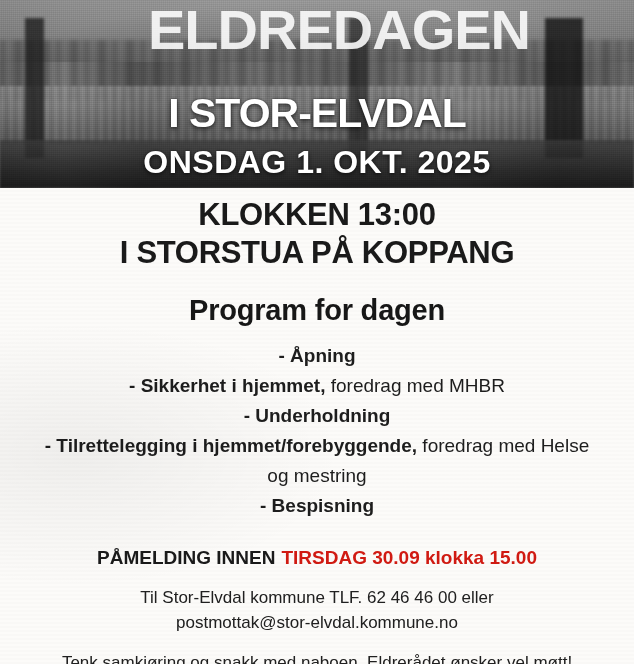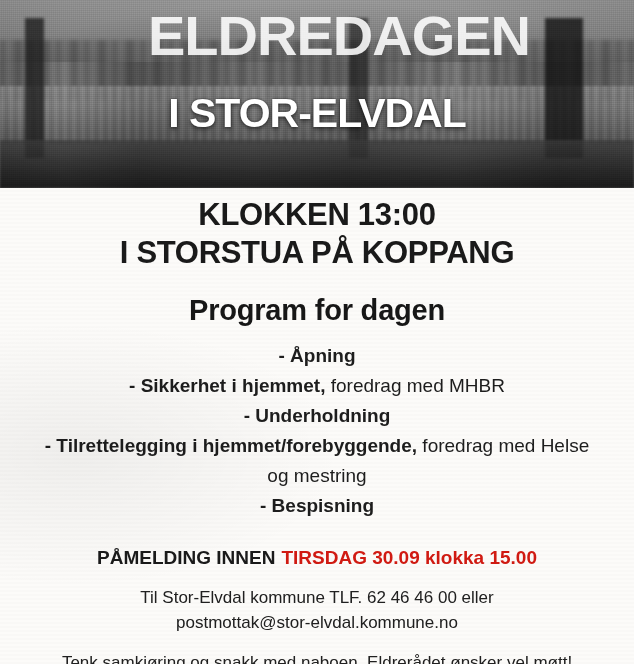--- a/index.html
+++ b/index.html
@@ -94,21 +94,21 @@
     position: absolute;
     left: 0; right: 0;
     text-align: center;
     color: #ffffff;
     font-weight: bold;
     letter-spacing: 0.5px;
     text-shadow: 0 2px 5px rgba(0,0,0,0.55), 0 0 2px rgba(0,0,0,0.5);
     white-space: nowrap;
   }
   .line-1 {
-    top: 6px;
+    top: 0;
     font-size: 56px;
     line-height: 60px;
     color: #f2f2f0;
     letter-spacing: -1px;
     mix-blend-mode: screen;
     opacity: 0.92;
     padding-left: 44px;
   }
   .line-2 {
     top: 86px;
@@ -216,20 +216,21 @@
     <div class="tex sky"></div>
     <div class="tex trees"></div>
     <div class="tex wall"></div>
     <div class="tex posts"></div>
     <div class="tex ground"></div>
     <div class="tex grain"></div>
     <div class="tex vig"></div>
 
     <div class="banner-text line-1">ELDREDAGEN</div>
     <div class="banner-text line-2">I STOR-ELVDAL</div>
+    <div class="banner-text line-3">ONSDAG 1. OKT. 2025</div>
   </div>
 
   <div class="body-area">
     <div class="paper-noise"></div>
 
     <div class="ctr place-1">KLOKKEN 13:00</div>
 
     <div class="ctr place-2">I STORSTUA PÅ KOPPANG</div>
 
     <div class="ctr program-title">Program for dagen</div>

